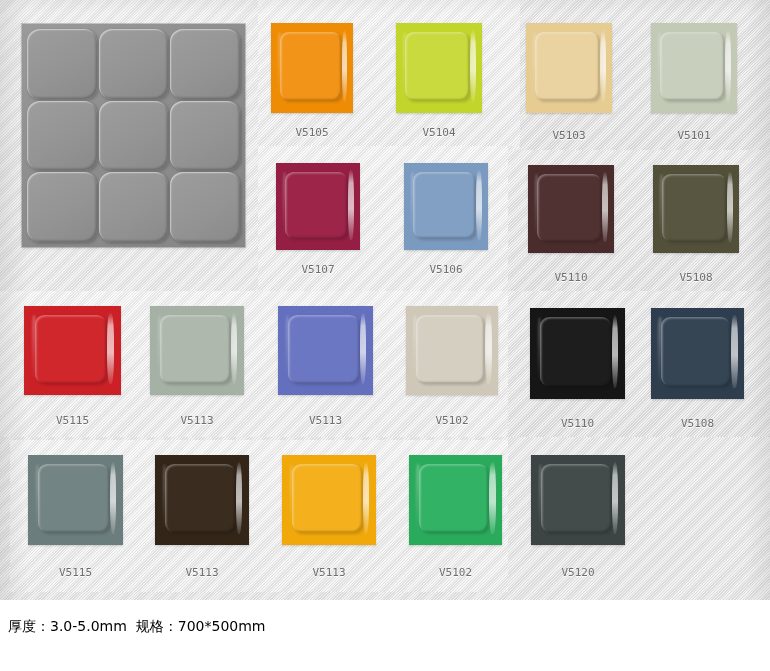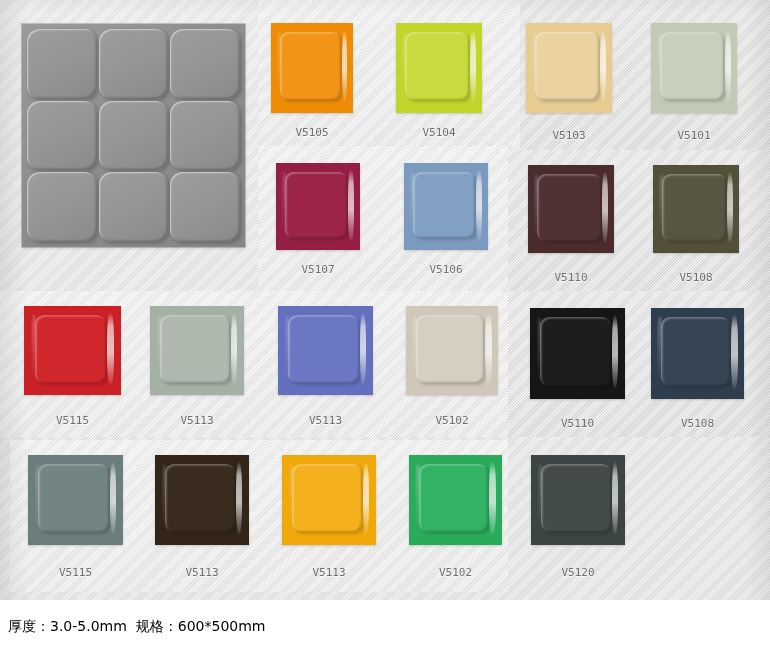--- a/index.html
+++ b/index.html
@@ -296,14 +296,14 @@
           <div class="inner" style="background: rgb(67, 75, 75);"></div>
           <div class="gloss-l"></div>
           <div class="gloss"></div>
         </div>
         <div class="cap" style="top: 111px;">V5120</div>
       </div>
     </div>
 
   <div class="vig"></div>
 
-  <div class="spec">厚度：3.0-5.0mm  规格：600*500mm</div>
+  <div class="spec">厚度：3.0-5.0mm  规格：700*500mm</div>
 </div>
 
 </body></html>

